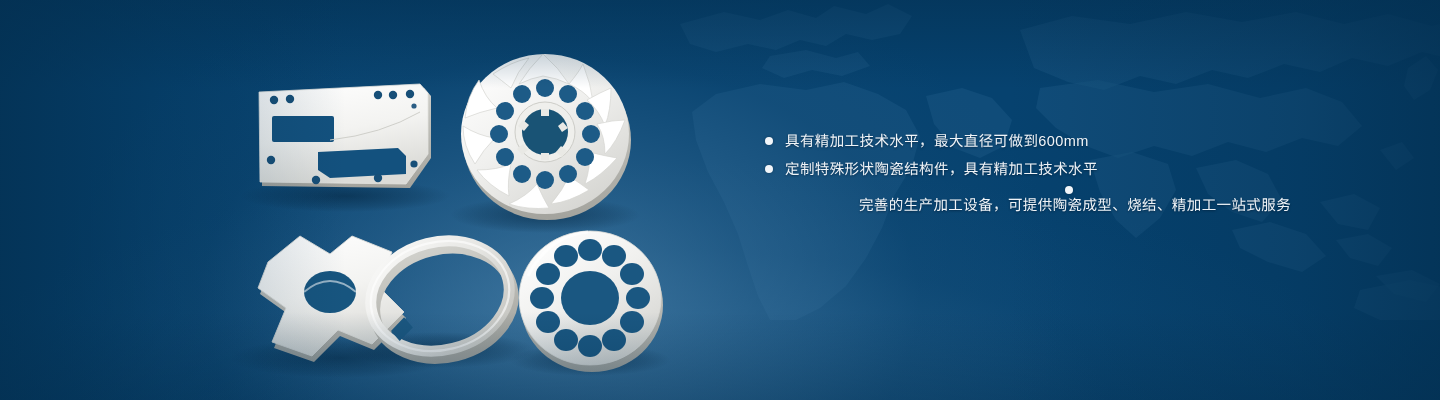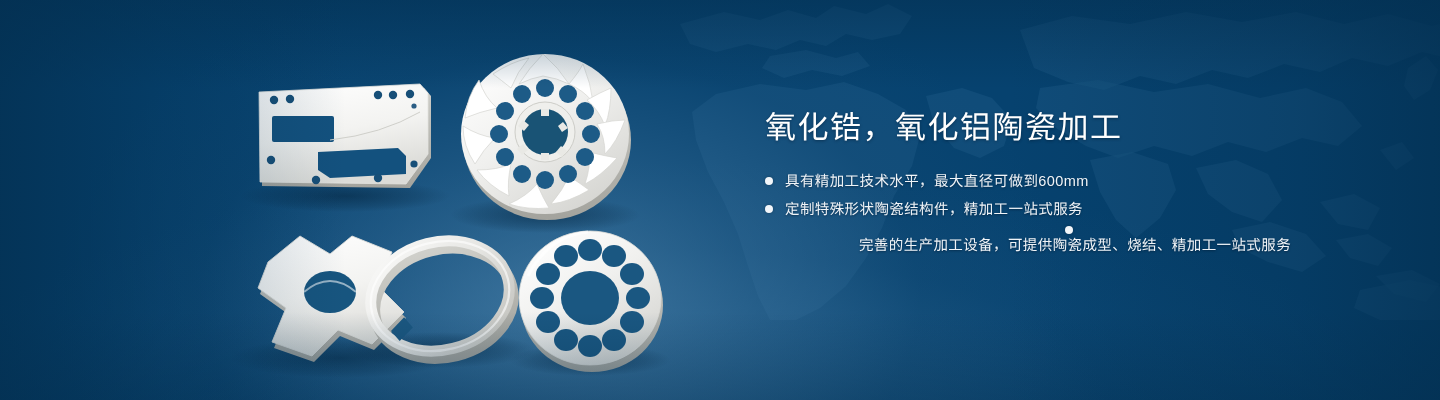--- a/index.html
+++ b/index.html
@@ -317,30 +317,29 @@
         </g>
 
         <path d="M-62 -22 q20 -40 60 -44" fill="none" stroke="#ffffff" stroke-width="3" opacity="0.65"></path>
       </g>
     </svg>
   </div>
 
   <div class="bg-vignette"></div>
 
   <div class="copy">
-    <h1 class="headline">氧化锆，氧化铝陶瓷加工</h1>
 
     <ul class="bullets">
       <li class="bullet">
         <span class="dot"></span>
         <span class="bullet-text">具有精加工技术水平，最大直径可做到600mm</span>
       </li>
       <li class="bullet">
         <span class="dot"></span>
-        <span class="bullet-text">定制特殊形状陶瓷结构件，精加工一站式服务</span>
+        <span class="bullet-text">定制特殊形状陶瓷结构件，具有精加工技术水平</span>
       </li>
       <li class="bullet">
         <span class="dot"></span>
         <span class="bullet-text">完善的生产加工设备，可提供陶瓷成型、烧结、精加工一站式服务</span>
       </li>
     </ul>
   </div>
 
 </div>
 

